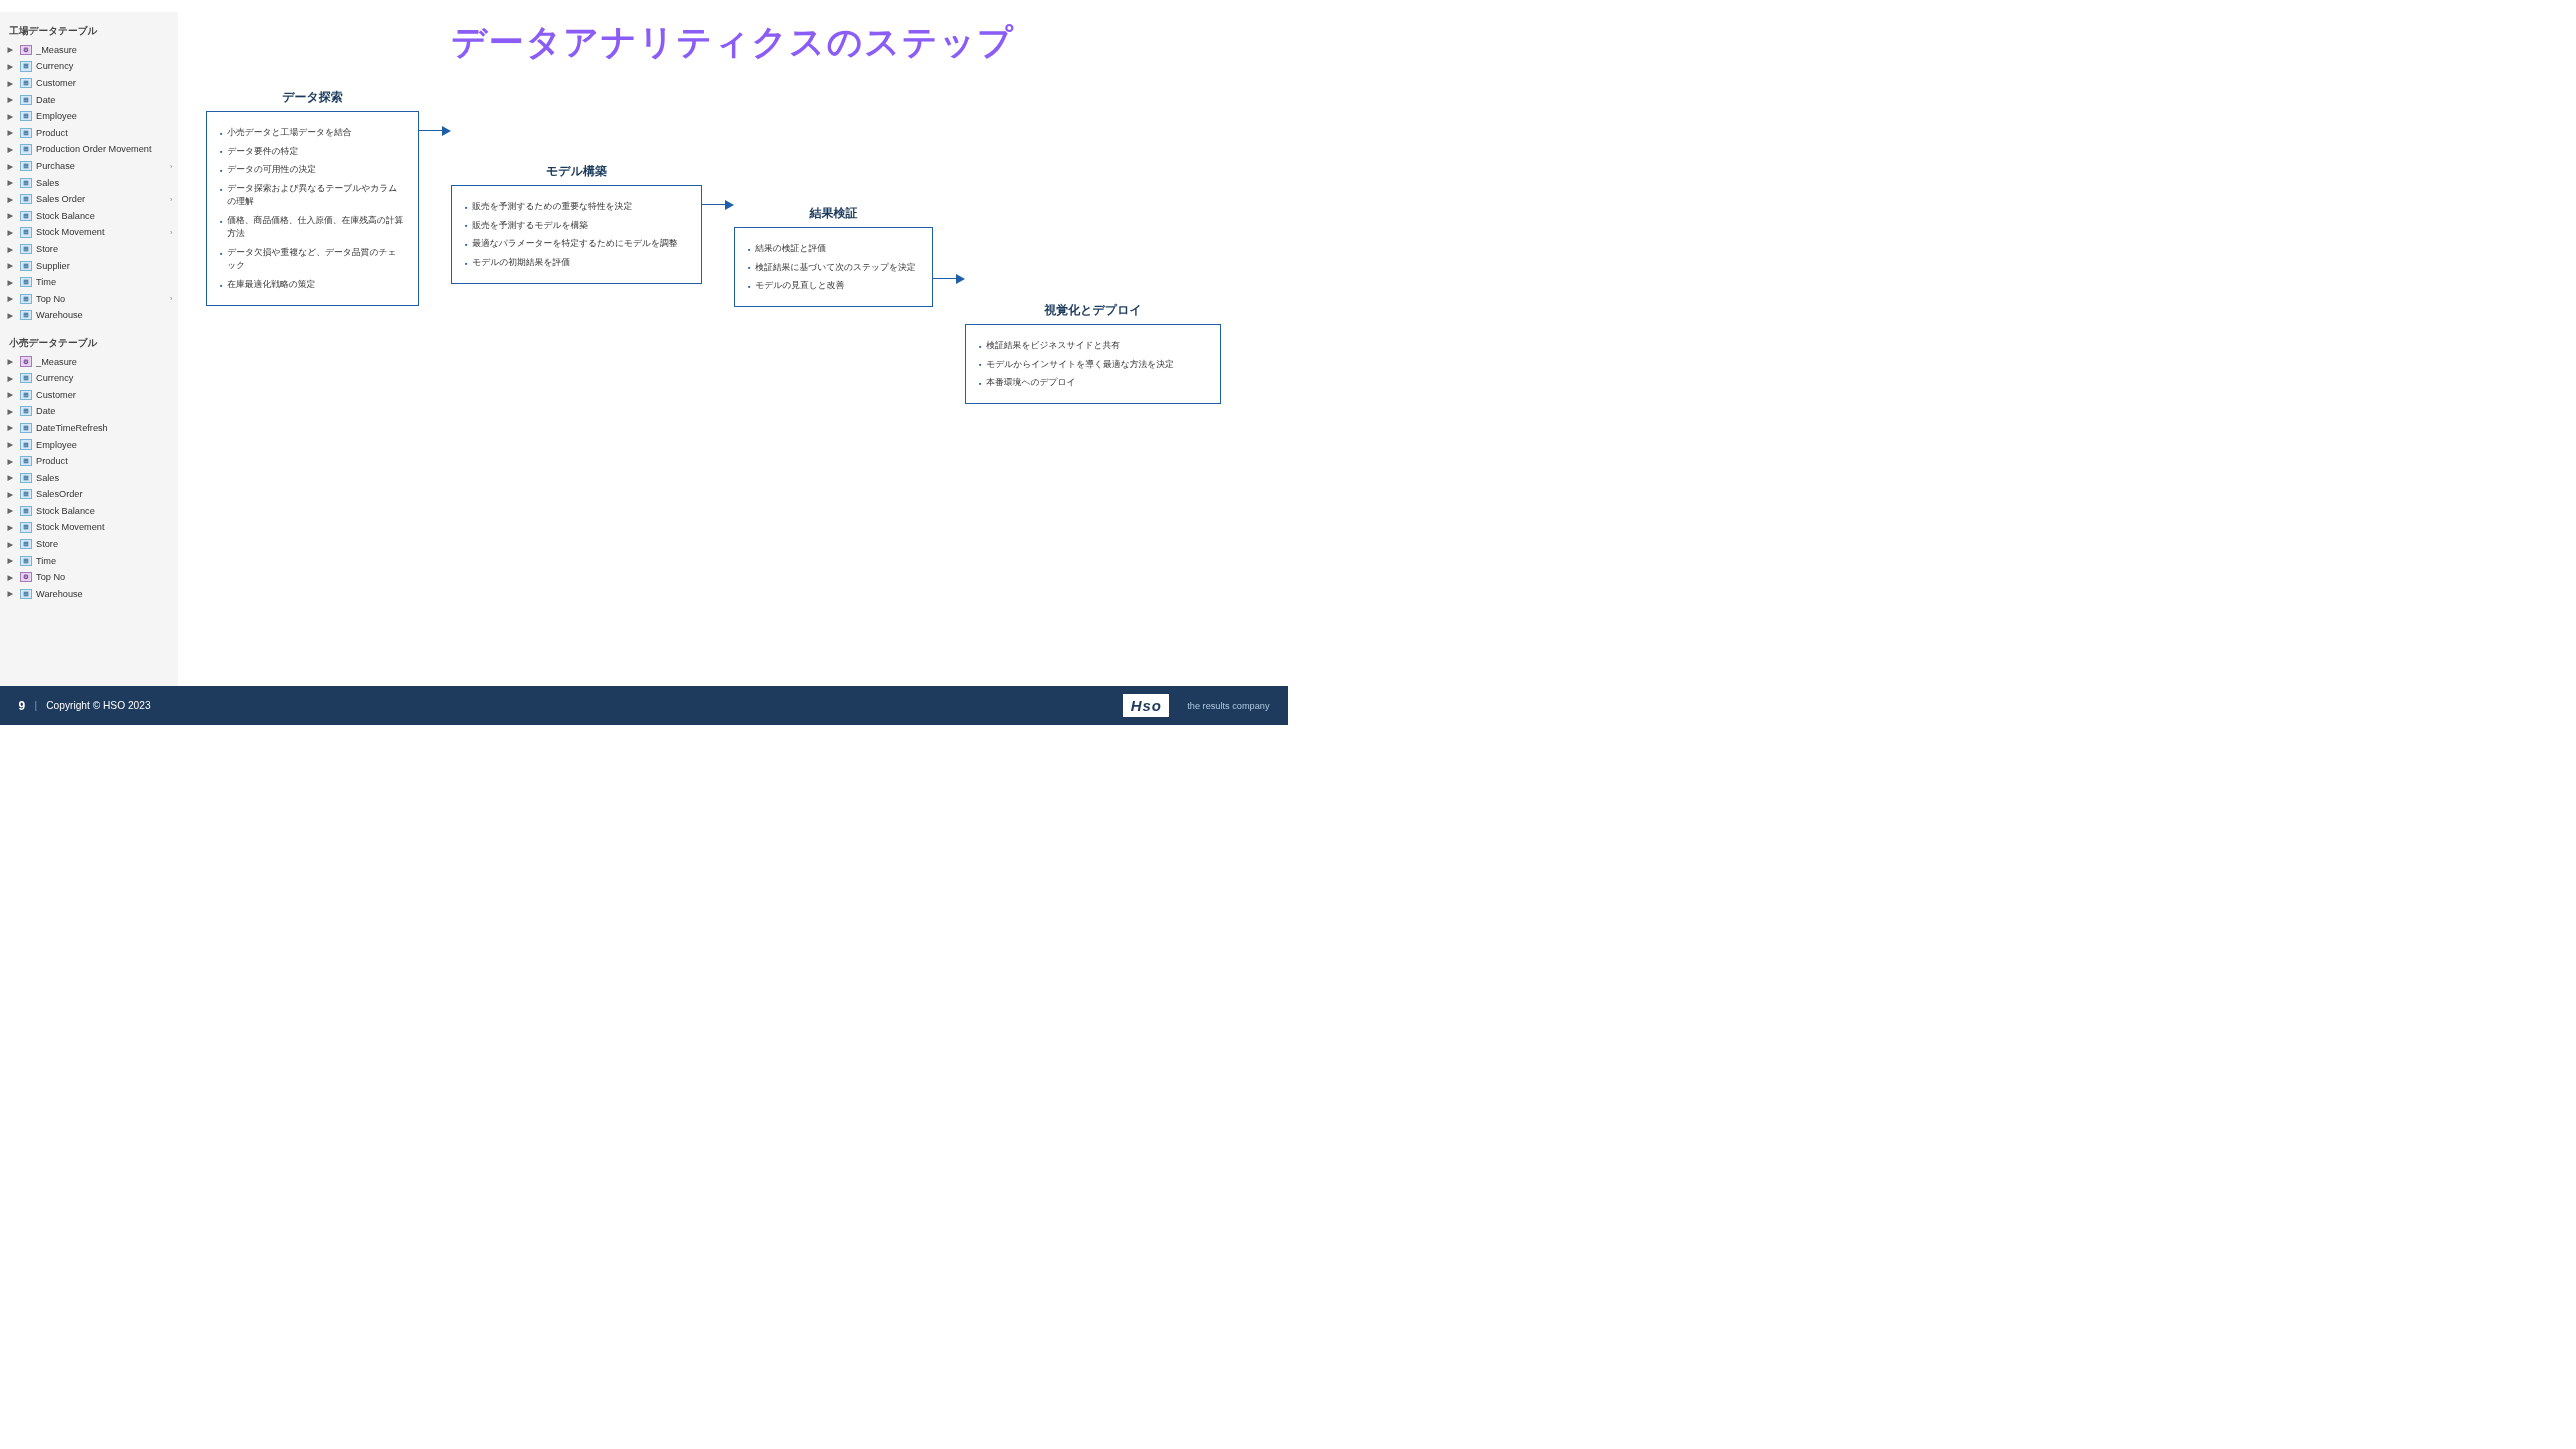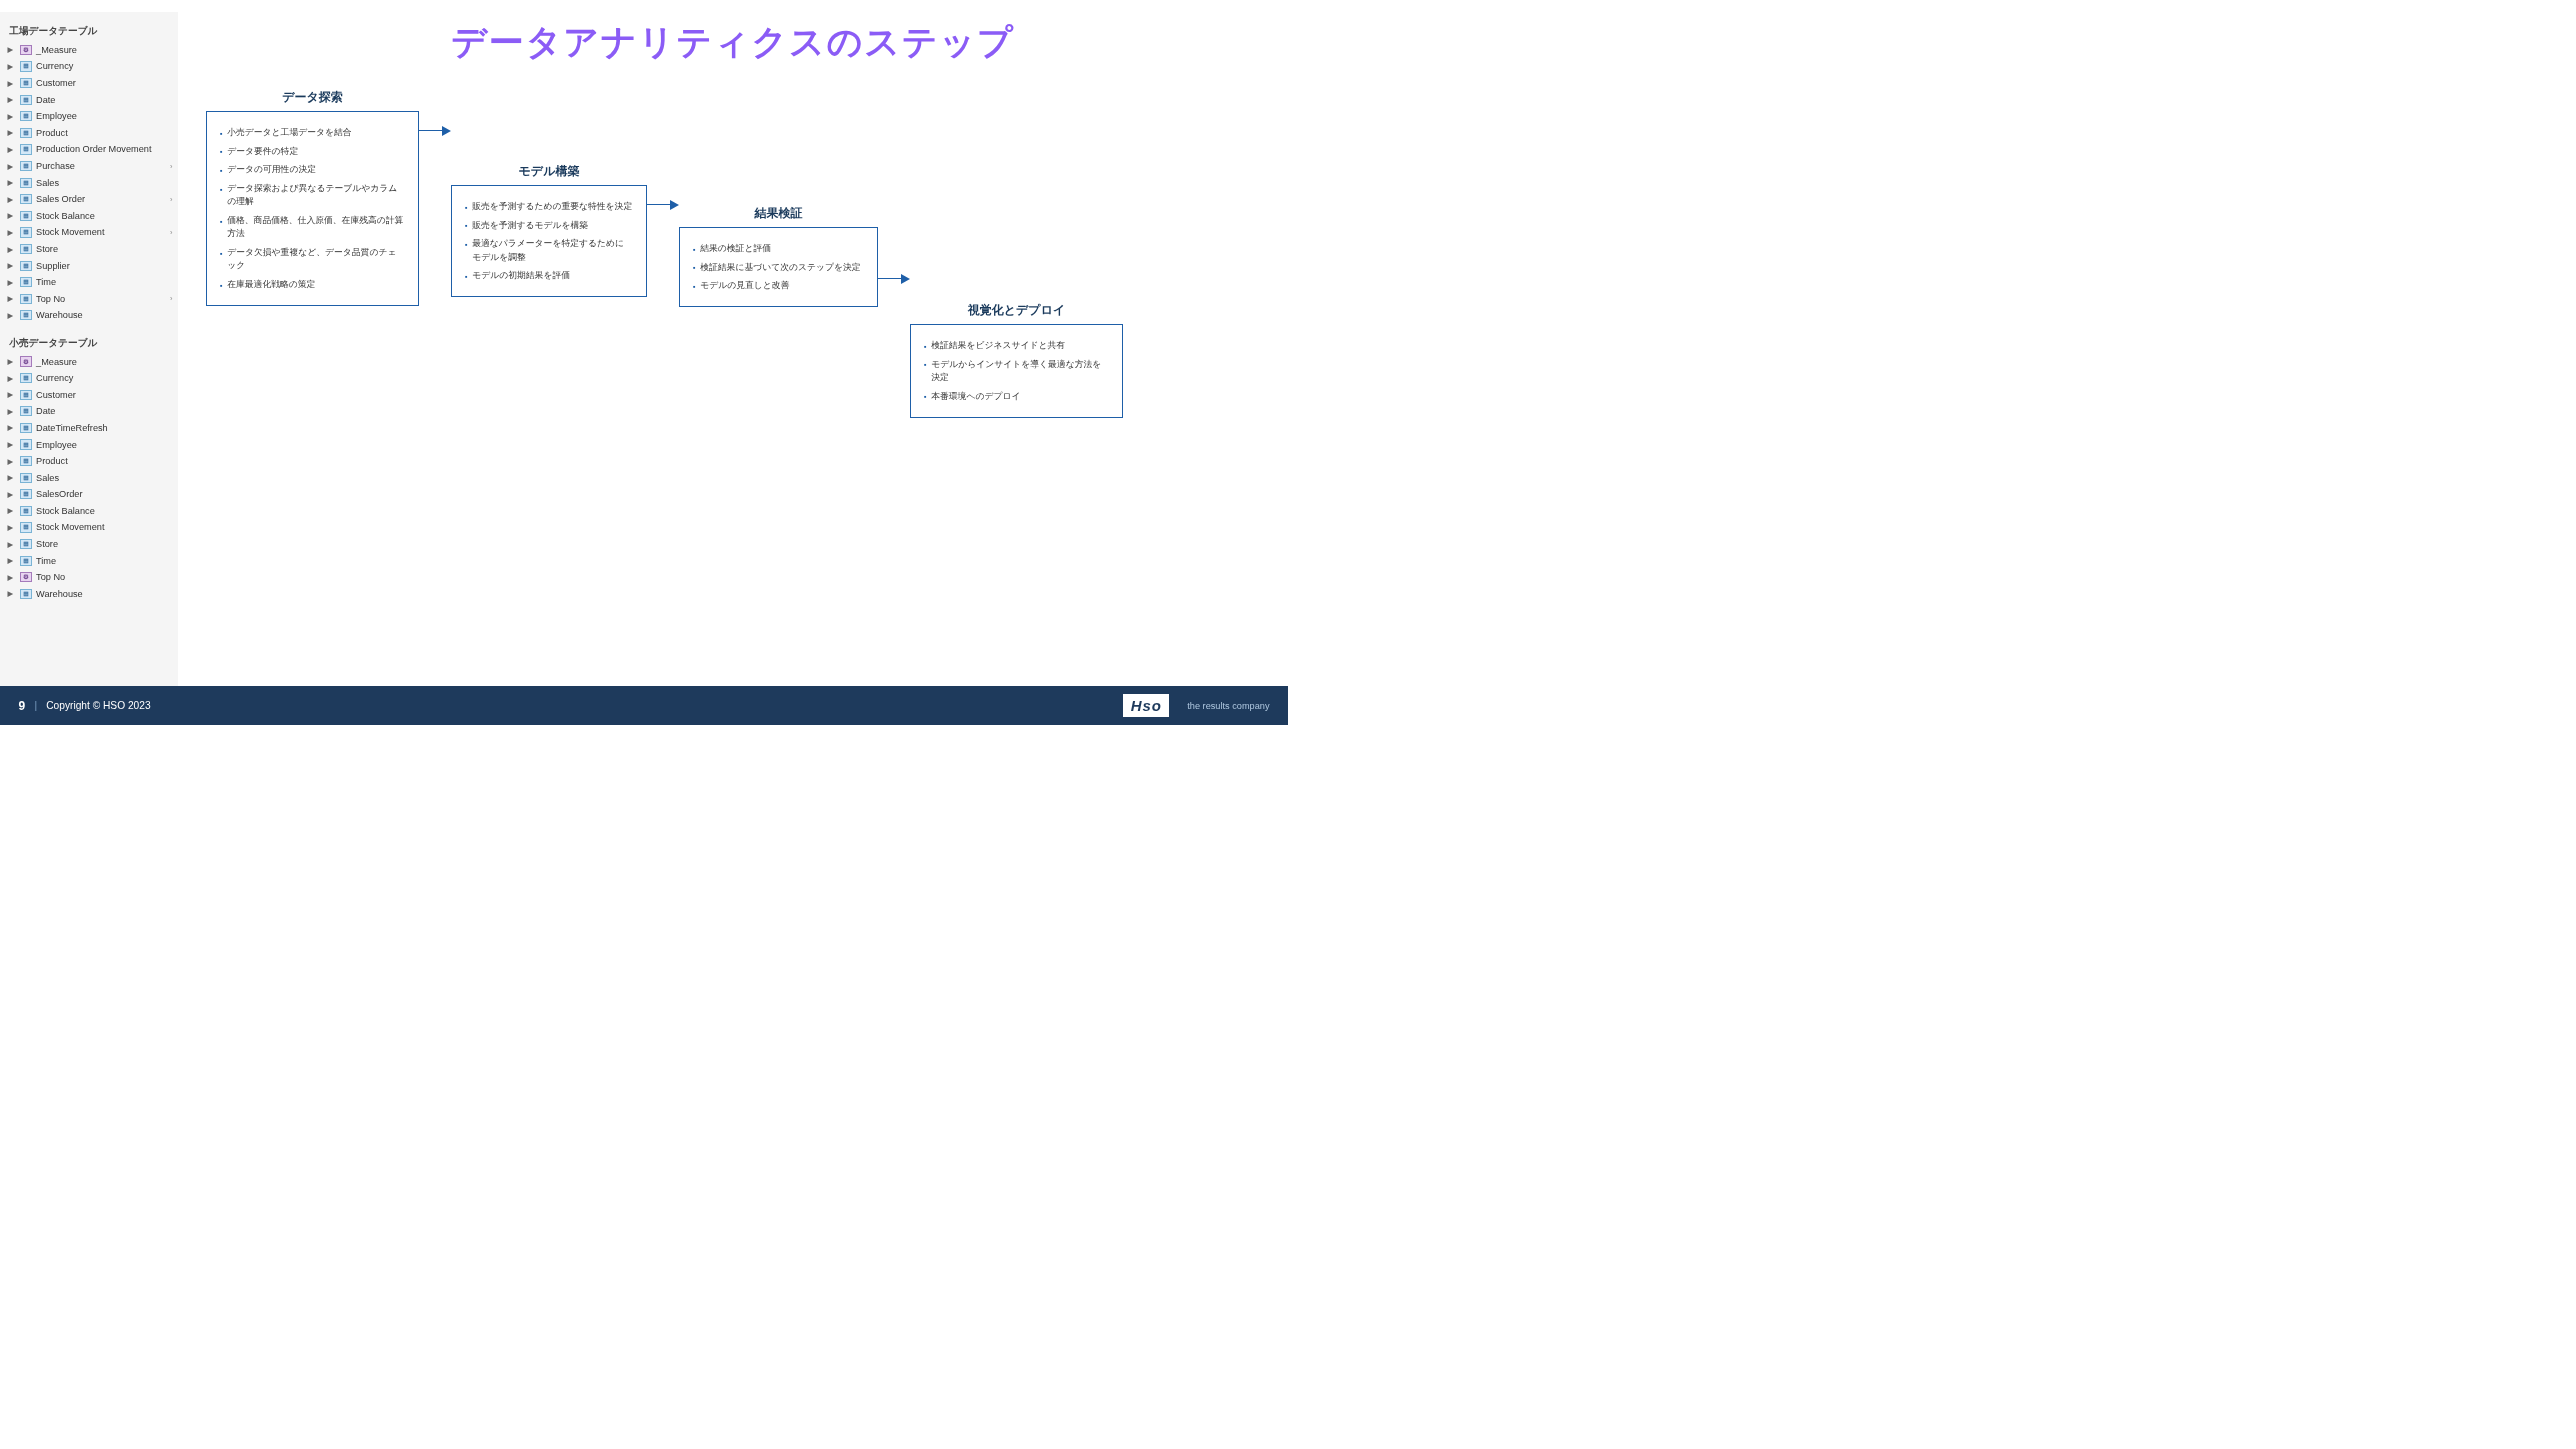--- a/index.html
+++ b/index.html
@@ -215,23 +215,23 @@
       padding: 2.8px 7.4px;
       letter-spacing: 0.9px;
     }
     .footer-tagline {
       color: #b0c8e0;
       font-size: 9.2px;
     }
 
     
     .box-step1 { width: 213px; }
-    .box-step2 { width: 196px; }
+    .box-step2 { width: 251px; }
     .box-step3 { width: 199px; }
-    .box-step4 { width: 213px; }
+    .box-step4 { width: 256px; }
 
     .step1-wrapper { position: relative; }
     .step2-wrapper { position: relative; }
   </style>
 </head>
 <body>
 
 <div class="sidebar">
   <div class="sidebar-section-title">工場データテーブル</div>
 

